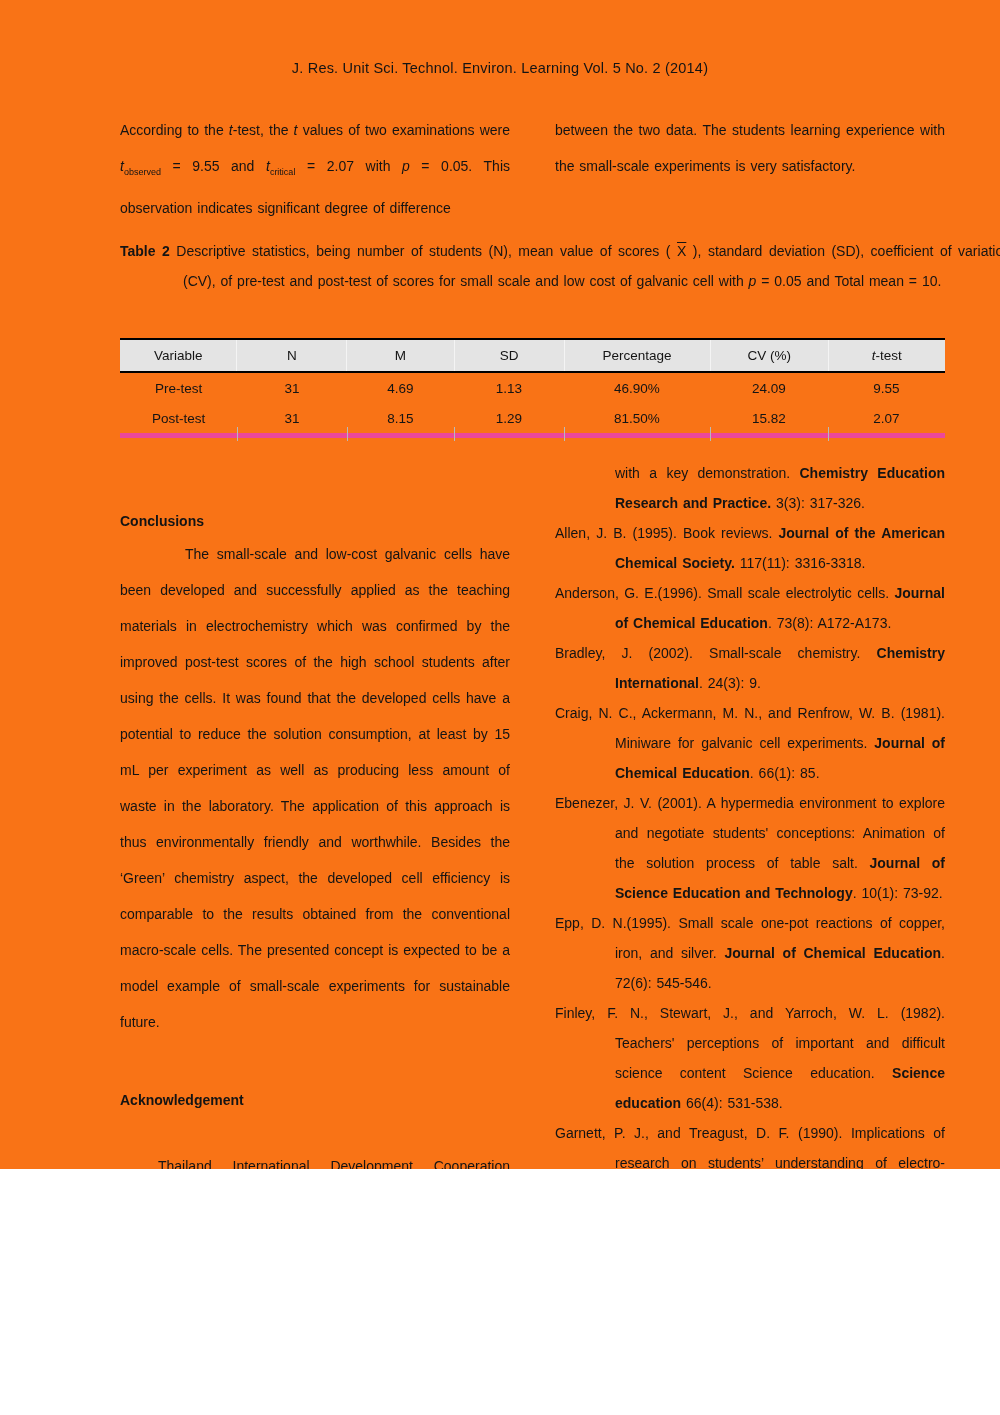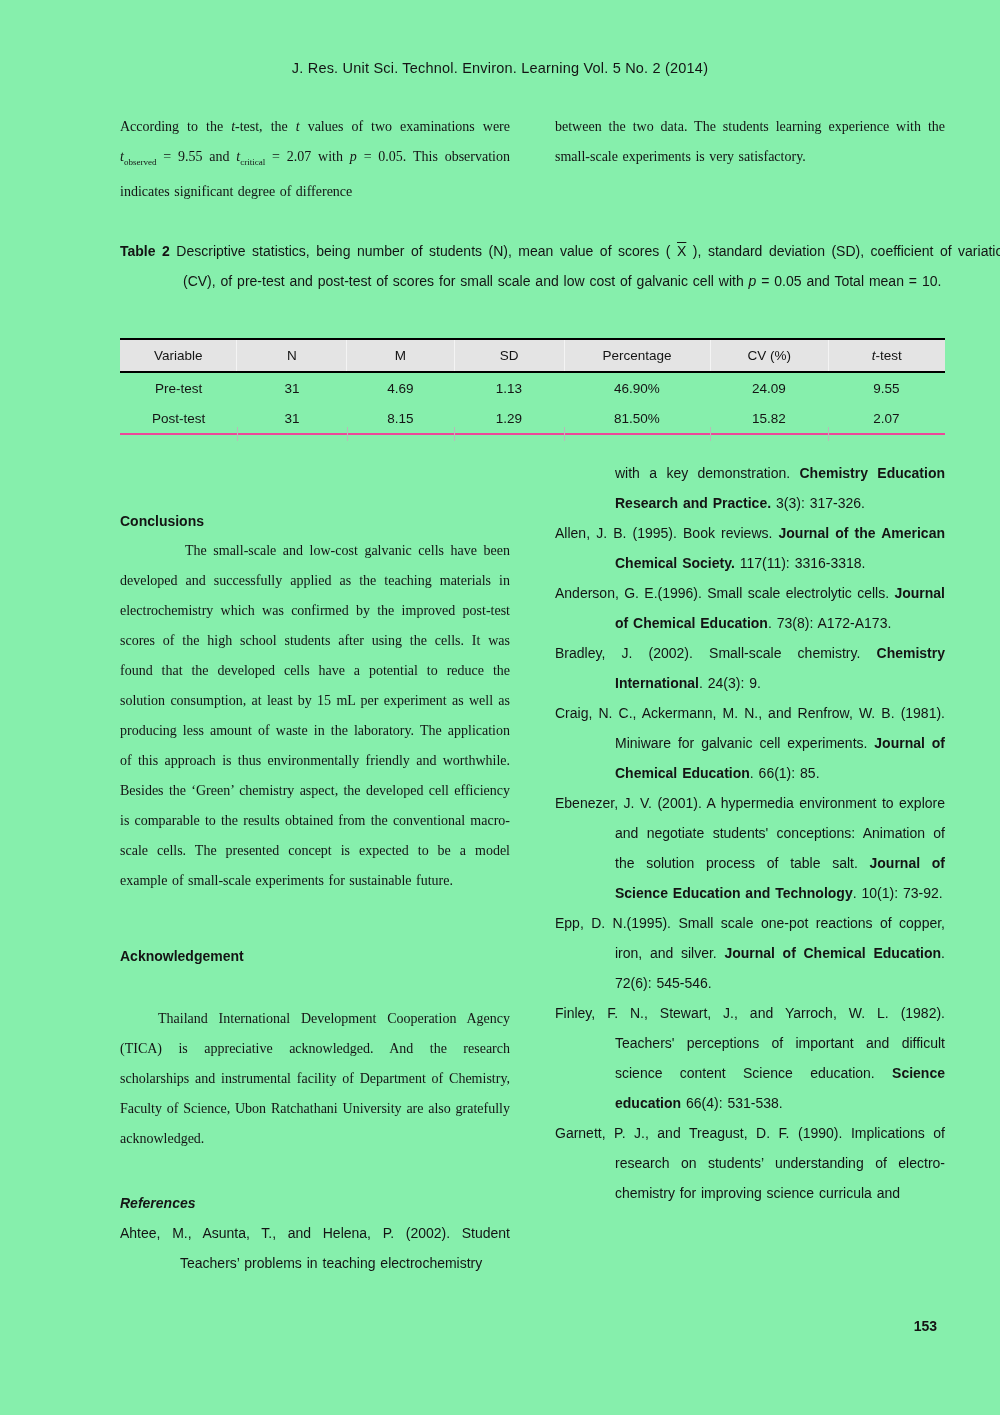--- a/index.html
+++ b/index.html
@@ -1,40 +1,40 @@
 <!DOCTYPE html>
 <html><head>
 <meta charset="utf-8">
 <style>
   html,body{margin:0;padding:0;background:#fff;}
-  .page{position:relative;width:1000px;height:1415px;background:#86efac;
+  .page{position:relative;width:1000px;height:1169px;background:#f97316;
         font-family:"Liberation Sans",sans-serif;color:#141414;overflow:hidden;}
   .hdr{position:absolute;top:60px;left:0;width:100%;text-align:center;
        font-size:14.5px;letter-spacing:.2px;}
   .intro{position:absolute;top:112px;left:120px;width:825px;display:flex;gap:45px;}
   .col{width:390px;}
-  .para{font-size:14px;line-height:30px;text-align:justify;word-spacing:1px;font-family:Liberation Serif, serif;}
+  .para{font-size:14px;line-height:36px;text-align:justify;word-spacing:1px;}
   .cap{position:absolute;top:236px;left:120px;width:828px;font-size:14px;line-height:30px;
        padding-left:63px;text-indent:-63px;text-align:justify;word-spacing:1px;}
   .cap .lbl{font-weight:bold;}
   
   .tbl{position:absolute;top:338px;left:120px;width:825px;font-size:13.5px;}
   .tr{display:flex;}
   .thead{background:#e4e4e4;border-top:2px solid #000;border-bottom:2px solid #000;height:31px;}
   .thead .tc{border-left:1px solid #f4f4f4;}
   .thead .tc:first-child{border-left:none;}
   .tc{display:flex;align-items:center;justify-content:center;text-align:center;}
   .tc:nth-child(1){width:14.2%;}
   .tc:nth-child(2){width:13.3%;}
   .tc:nth-child(3){width:13%;}
   .tc:nth-child(4){width:13.3%;}
   .tc:nth-child(5){width:17.7%;}
   .tc:nth-child(6){width:14.3%;}
   .tc:nth-child(7){width:14.2%;}
-  .tbody{position:relative;border-bottom:2px solid #ec4899;}
+  .tbody{position:relative;border-bottom:5px solid #ec4899;}
   .tbody .tr{height:30px;}
   .tick{position:absolute;width:1px;height:14px;bottom:-8px;background:#b9b9b9;}
   
   .main{position:absolute;top:458px;left:120px;width:825px;display:flex;gap:45px;}
   .h{font-weight:bold;font-size:14px;line-height:30px;margin-top:48px;}
   .mt45{margin-top:45px;}
   .mt30{margin-top:34px;font-style:italic;}
   .ind65{text-indent:65px;}
   .ind38{text-indent:38px;margin-top:33px;}
   .ref{font-size:14px;line-height:30px;text-align:justify;word-spacing:1px;

